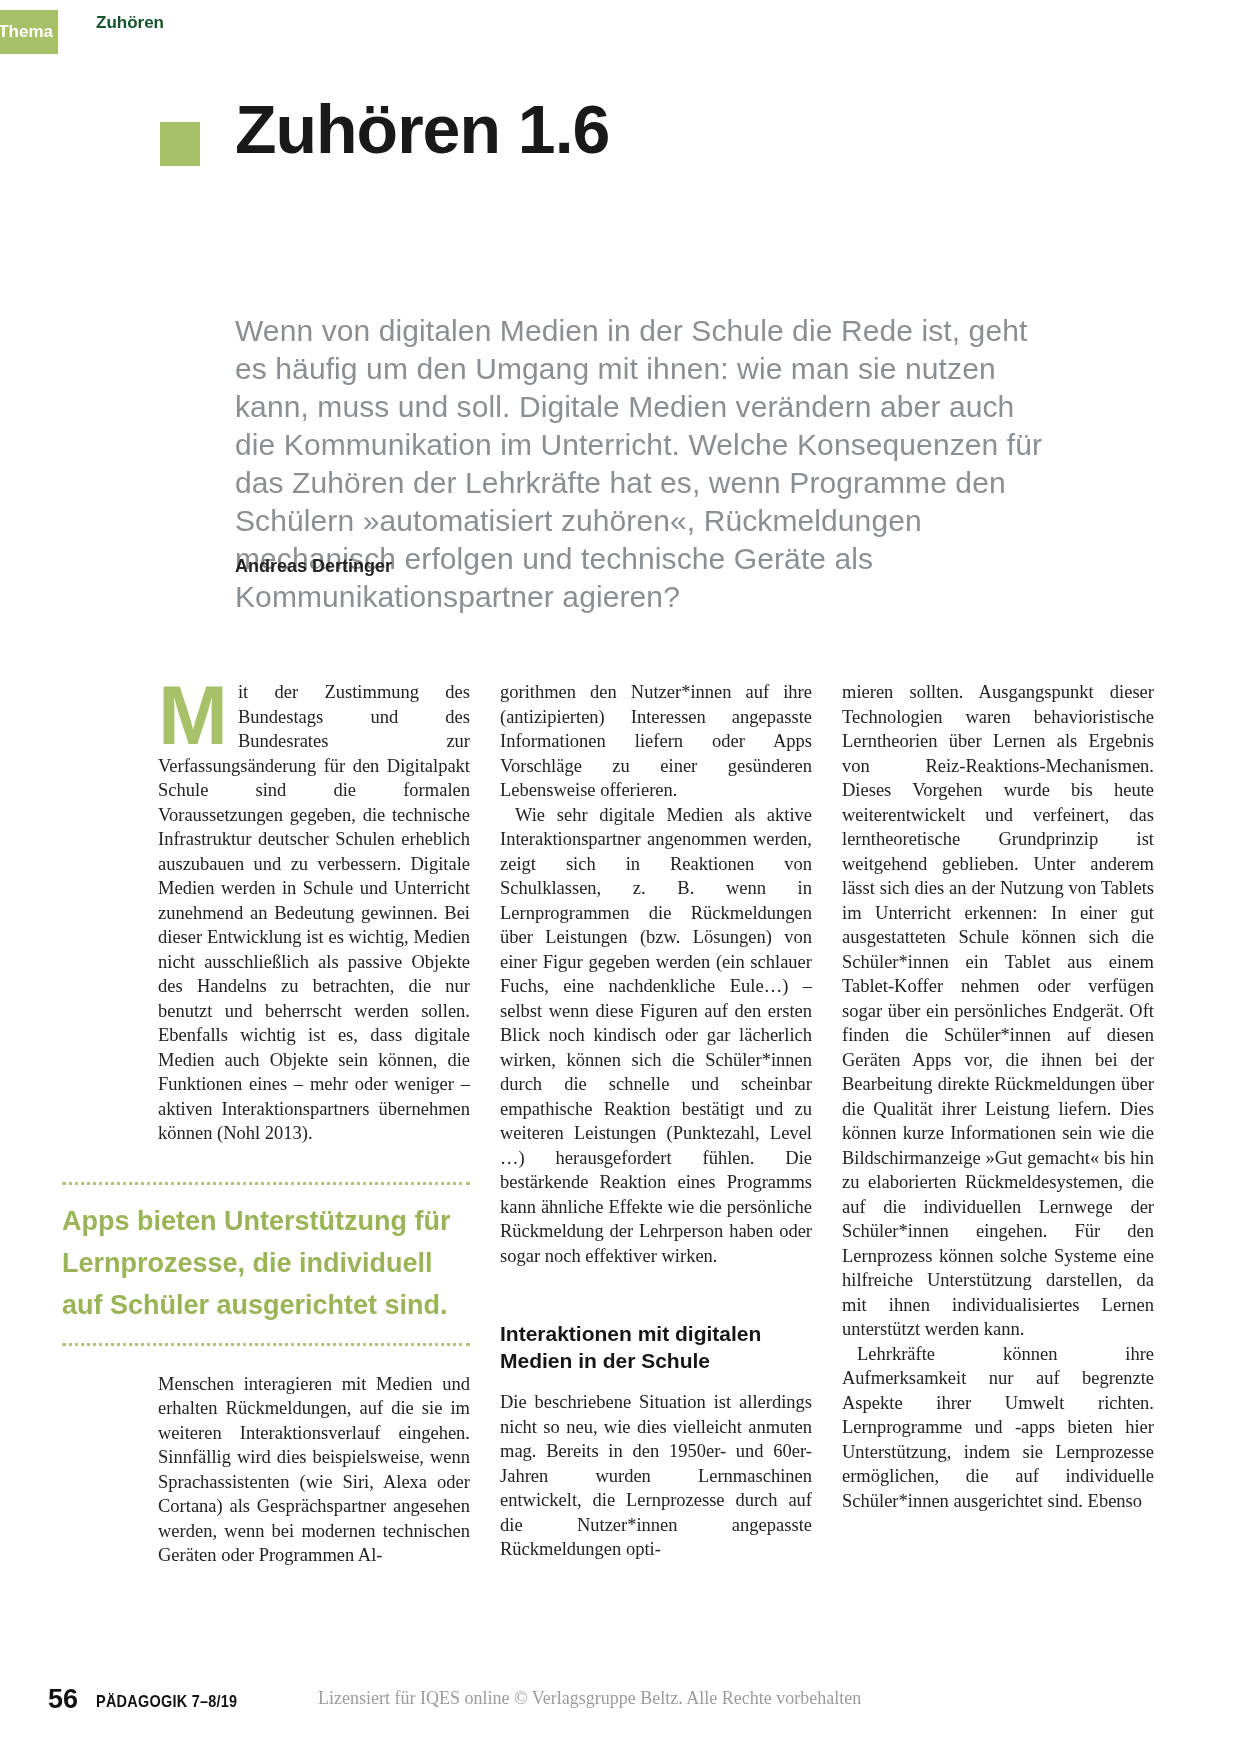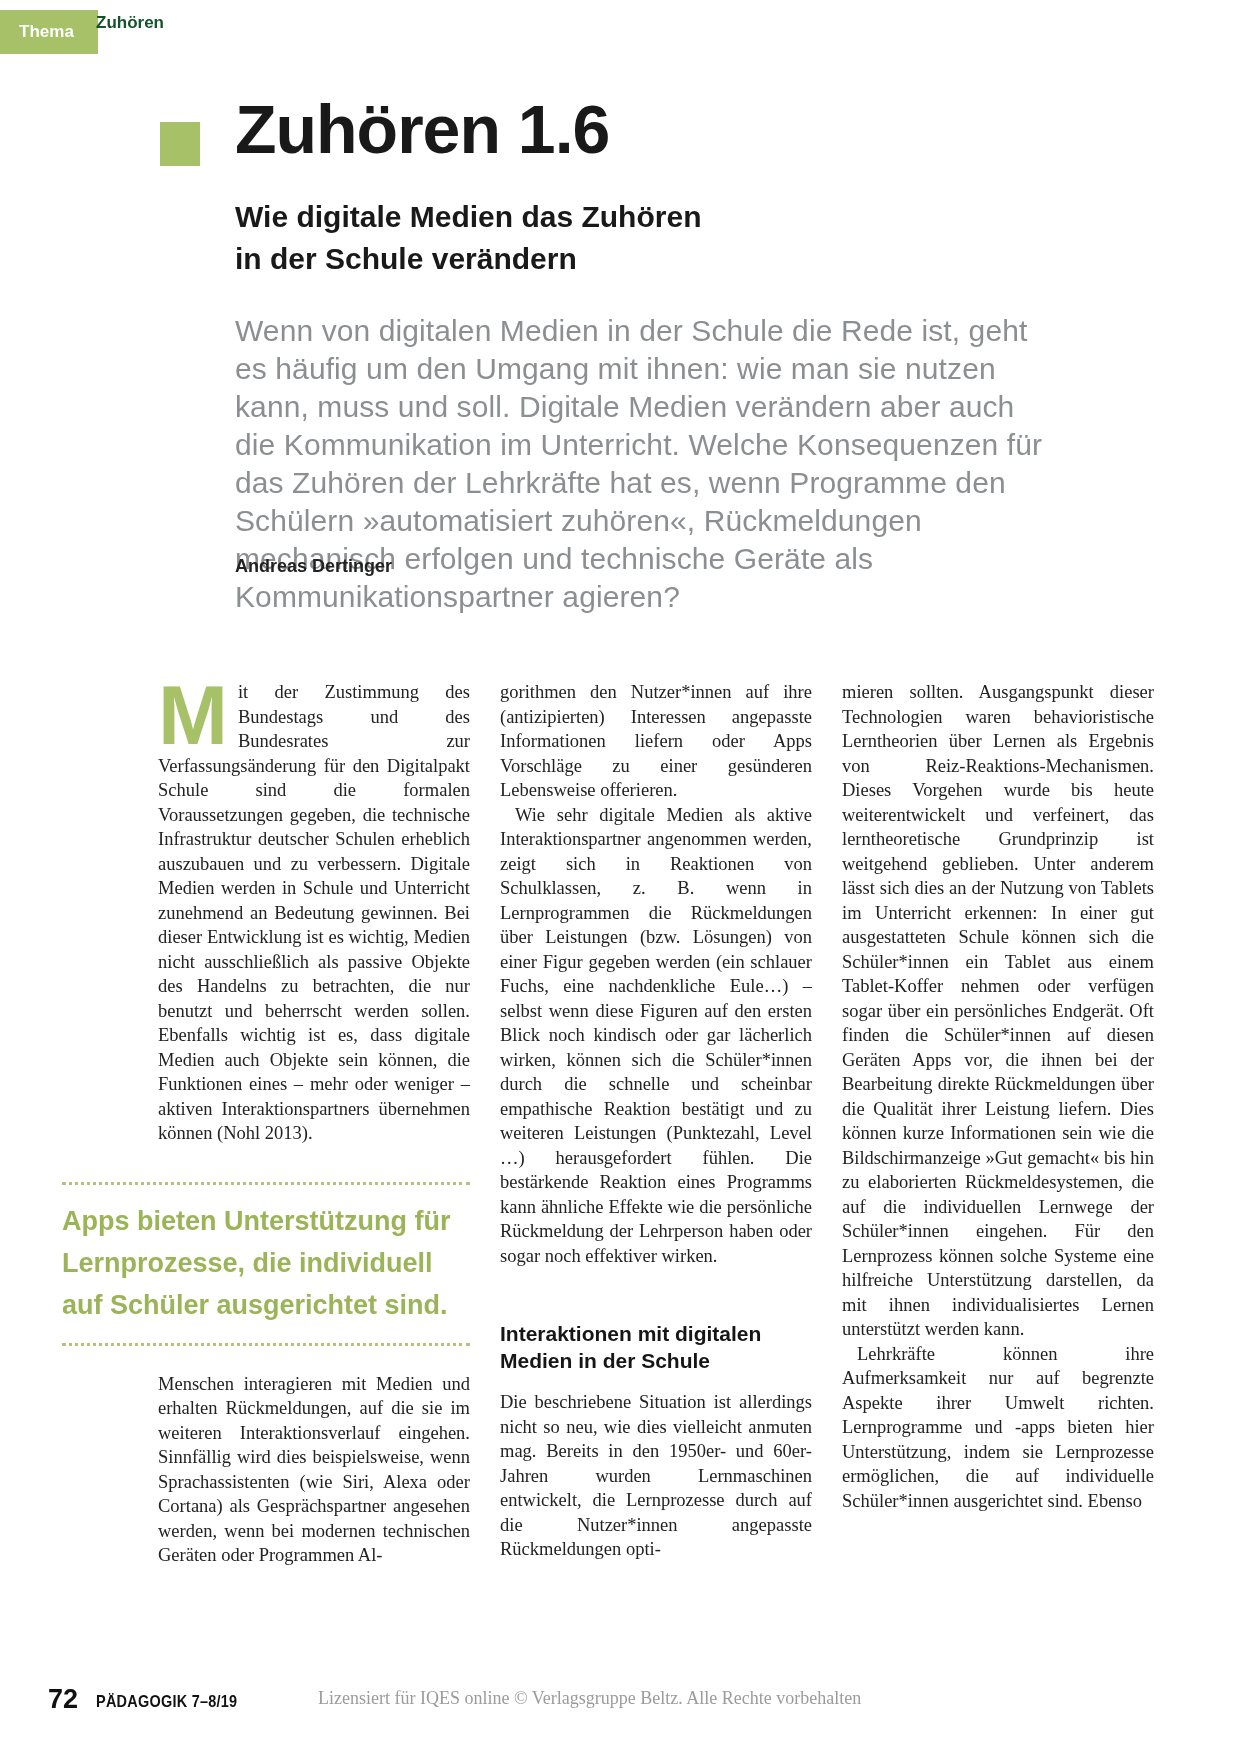--- a/index.html
+++ b/index.html
@@ -7,24 +7,24 @@
     position:relative;
     width:1240px; height:1754px;
     background:#ffffff;
     font-family:"Liberation Sans", sans-serif;
     overflow:hidden;
   }
 
   
   .thema-badge {
     position:absolute; left:0; top:10px;
-    width:98px; height:44px;
+    width:58px; height:44px;
     background:#a6c167; color:#ffffff;
     font-weight:bold; font-size:17px;
-    display:flex; align-items:center; justify-content:center;
+    display:flex; align-items:center; justify-content:flex-end;
     padding-right:5px; box-sizing:border-box;
   }
   .thema-topic {
     position:absolute; left:96px; top:1px; height:44px;
     display:flex; align-items:center;
     font-weight:bold; font-size:17px; color:#14532d;
   }
 
   
   .title-square {
@@ -115,22 +115,20 @@
 
   <div class="thema-badge">
     <span>Thema</span>
   </div>
   <div class="thema-topic">
     <span>Zuhören</span>
   </div>
 
   <div class="title-square"></div>
   <h1 class="article-title">Zuhören 1.6</h1>
-  <h2 class="article-subtitle">Wie digitale Medien das Zuhören
-in der Schule verändern</h2>
   <p class="article-lead">Wenn von digitalen Medien in der Schule die Rede ist, geht es häufig um den Umgang mit ihnen: wie man sie nutzen kann, muss und soll. Digitale Medien verändern aber auch die Kommunikation im Unterricht. Welche Konsequenzen für das Zuhören der Lehrkräfte hat es, wenn Programme den Schülern »automatisiert zuhören«, Rückmeldungen mechanisch erfolgen und technische Geräte als Kommunikationspartner agieren?</p>
   <div class="author-byline">Andreas Dertinger</div>
 
   <div class="col col-1">
     <p><span class="drop-cap">M</span><span>it der Zustimmung des Bundestags und des Bundesrates zur Verfassungsänderung für den Digitalpakt Schule sind die formalen Voraussetzungen gegeben, die technische Infrastruktur deutscher Schulen erheblich auszubauen und zu verbessern. Digitale Medien werden in Schule und Unterricht zunehmend an Bedeutung gewinnen. Bei dieser Entwicklung ist es wichtig, Medien nicht ausschließlich als passive Objekte des Handelns zu betrachten, die nur benutzt und beherrscht werden sollen. Ebenfalls wichtig ist es, dass digitale Medien auch Objekte sein können, die Funktionen eines – mehr oder weniger – aktiven Interaktionspartners übernehmen können (Nohl 2013).</span></p>
     <div class="pull-quote">Apps bieten Unterstützung für Lernprozesse, die individuell auf Schüler ausgerichtet sind.</div>
     <p>Menschen interagieren mit Medien und erhalten Rückmeldungen, auf die sie im weiteren Interaktionsverlauf eingehen. Sinnfällig wird dies beispielsweise, wenn Sprachassistenten (wie Siri, Alexa oder Cortana) als Gesprächspartner angesehen werden, wenn bei modernen technischen Geräten oder Programmen Al-</p>
   </div>
 
   <div class="col col-2">
@@ -138,17 +136,17 @@
     <p class="indent">Wie sehr digitale Medien als aktive Interaktionspartner angenommen werden, zeigt sich in Reaktionen von Schulklassen, z. B. wenn in Lernprogrammen die Rückmeldungen über Leistungen (bzw. Lösungen) von einer Figur gegeben werden (ein schlauer Fuchs, eine nachdenkliche Eule…) – selbst wenn diese Figuren auf den ersten Blick noch kindisch oder gar lächerlich wirken, können sich die Schüler*innen durch die schnelle und scheinbar empathische Reaktion bestätigt und zu weiteren Leistungen (Punktezahl, Level …) herausgefordert fühlen. Die bestärkende Reaktion eines Programms kann ähnliche Effekte wie die persönliche Rückmeldung der Lehrperson haben oder sogar noch effektiver wirken.</p>
     <p class="section-heading">Interaktionen mit digitalen Medien in der Schule</p>
     <p>Die beschriebene Situation ist allerdings nicht so neu, wie dies vielleicht anmuten mag. Bereits in den 1950er- und 60er-Jahren wurden Lernmaschinen entwickelt, die Lernprozesse durch auf die Nutzer*innen angepasste Rückmeldungen opti-</p>
   </div>
 
   <div class="col col-3">
     <p>mieren sollten. Ausgangspunkt dieser Technologien waren behavioristische Lerntheorien über Lernen als Ergebnis von Reiz-Reaktions-Mechanismen. Dieses Vorgehen wurde bis heute weiterentwickelt und verfeinert, das lerntheoretische Grundprinzip ist weitgehend geblieben. Unter anderem lässt sich dies an der Nutzung von Tablets im Unterricht erkennen: In einer gut ausgestatteten Schule können sich die Schüler*innen ein Tablet aus einem Tablet-Koffer nehmen oder verfügen sogar über ein persönliches Endgerät. Oft finden die Schüler*innen auf diesen Geräten Apps vor, die ihnen bei der Bearbeitung direkte Rückmeldungen über die Qualität ihrer Leistung liefern. Dies können kurze Informationen sein wie die Bildschirmanzeige »Gut gemacht« bis hin zu elaborierten Rückmeldesystemen, die auf die individuellen Lernwege der Schüler*innen eingehen. Für den Lernprozess können solche Systeme eine hilfreiche Unterstützung darstellen, da mit ihnen individualisiertes Lernen unterstützt werden kann.</p>
     <p class="indent">Lehrkräfte können ihre Aufmerksamkeit nur auf begrenzte Aspekte ihrer Umwelt richten. Lernprogramme und -apps bieten hier Unterstützung, indem sie Lernprozesse ermöglichen, die auf individuelle Schüler*innen ausgerichtet sind. Ebenso</p>
   </div>
 
-  <div class="footer-pagenum">72</div>
+  <div class="footer-pagenum">56</div>
   <div class="footer-journal">PÄDAGOGIK 7–8/19</div>
   <div class="footer-license">Lizensiert für IQES online © Verlagsgruppe Beltz. Alle Rechte vorbehalten</div>
 
 </div>
 
 </body></html>

